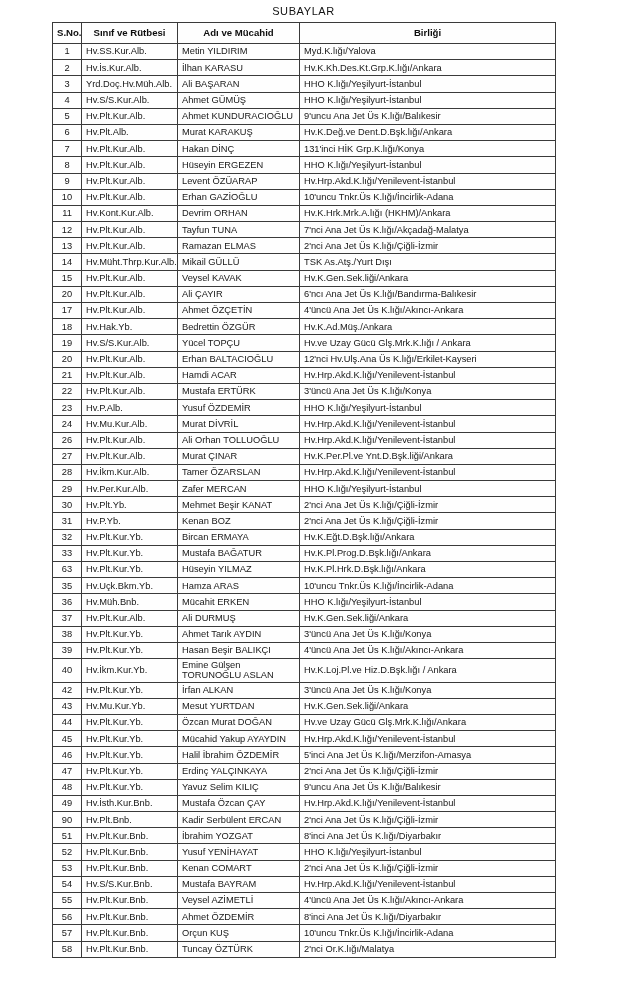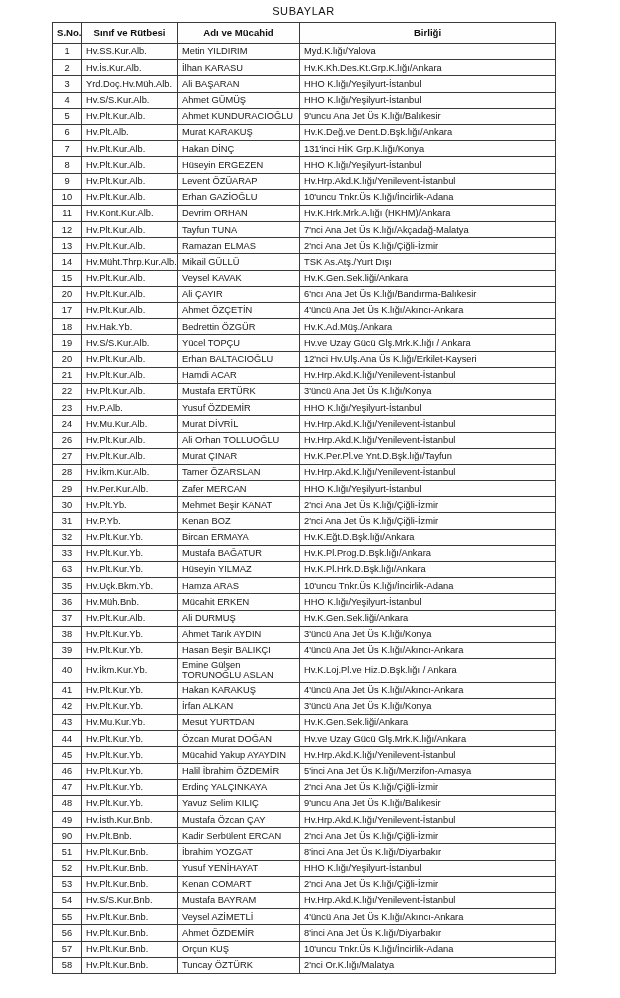--- a/index.html
+++ b/index.html
@@ -234,21 +234,21 @@
         <tr>
           <td class="c-no">26</td>
           <td class="c-rank">Hv.Plt.Kur.Alb.</td>
           <td class="c-name">Ali Orhan TOLLUOĞLU</td>
           <td class="c-unit">Hv.Hrp.Akd.K.lığı/Yenilevent-İstanbul</td>
         </tr>
         <tr>
           <td class="c-no">27</td>
           <td class="c-rank">Hv.Plt.Kur.Alb.</td>
           <td class="c-name">Murat ÇINAR</td>
-          <td class="c-unit">Hv.K.Per.Pl.ve Ynt.D.Bşk.lığı/Tayfun</td>
+          <td class="c-unit">Hv.K.Per.Pl.ve Ynt.D.Bşk.liği/Ankara</td>
         </tr>
         <tr>
           <td class="c-no">28</td>
           <td class="c-rank">Hv.İkm.Kur.Alb.</td>
           <td class="c-name">Tamer ÖZARSLAN</td>
           <td class="c-unit">Hv.Hrp.Akd.K.lığı/Yenilevent-İstanbul</td>
         </tr>
         <tr>
           <td class="c-no">29</td>
           <td class="c-rank">Hv.Per.Kur.Alb.</td>
@@ -313,26 +313,20 @@
           <td class="c-no">39</td>
           <td class="c-rank">Hv.Plt.Kur.Yb.</td>
           <td class="c-name">Hasan Beşir BALIKÇI</td>
           <td class="c-unit">4'üncü Ana Jet Üs K.lığı/Akıncı-Ankara</td>
         </tr>
         <tr>
           <td class="c-no">40</td>
           <td class="c-rank">Hv.İkm.Kur.Yb.</td>
           <td class="c-name">Emine Gülşen TORUNOĞLU ASLAN</td>
           <td class="c-unit">Hv.K.Loj.Pl.ve Hiz.D.Bşk.lığı / Ankara</td>
-        </tr>
-        <tr>
-          <td class="c-no">41</td>
-          <td class="c-rank">Hv.Plt.Kur.Yb.</td>
-          <td class="c-name">Hakan KARAKUŞ</td>
-          <td class="c-unit">4'üncü Ana Jet Üs K.lığı/Akıncı-Ankara</td>
         </tr>
         <tr>
           <td class="c-no">42</td>
           <td class="c-rank">Hv.Plt.Kur.Yb.</td>
           <td class="c-name">İrfan ALKAN</td>
           <td class="c-unit">3'üncü Ana Jet Üs K.lığı/Konya</td>
         </tr>
         <tr>
           <td class="c-no">43</td>
           <td class="c-rank">Hv.Mu.Kur.Yb.</td>

